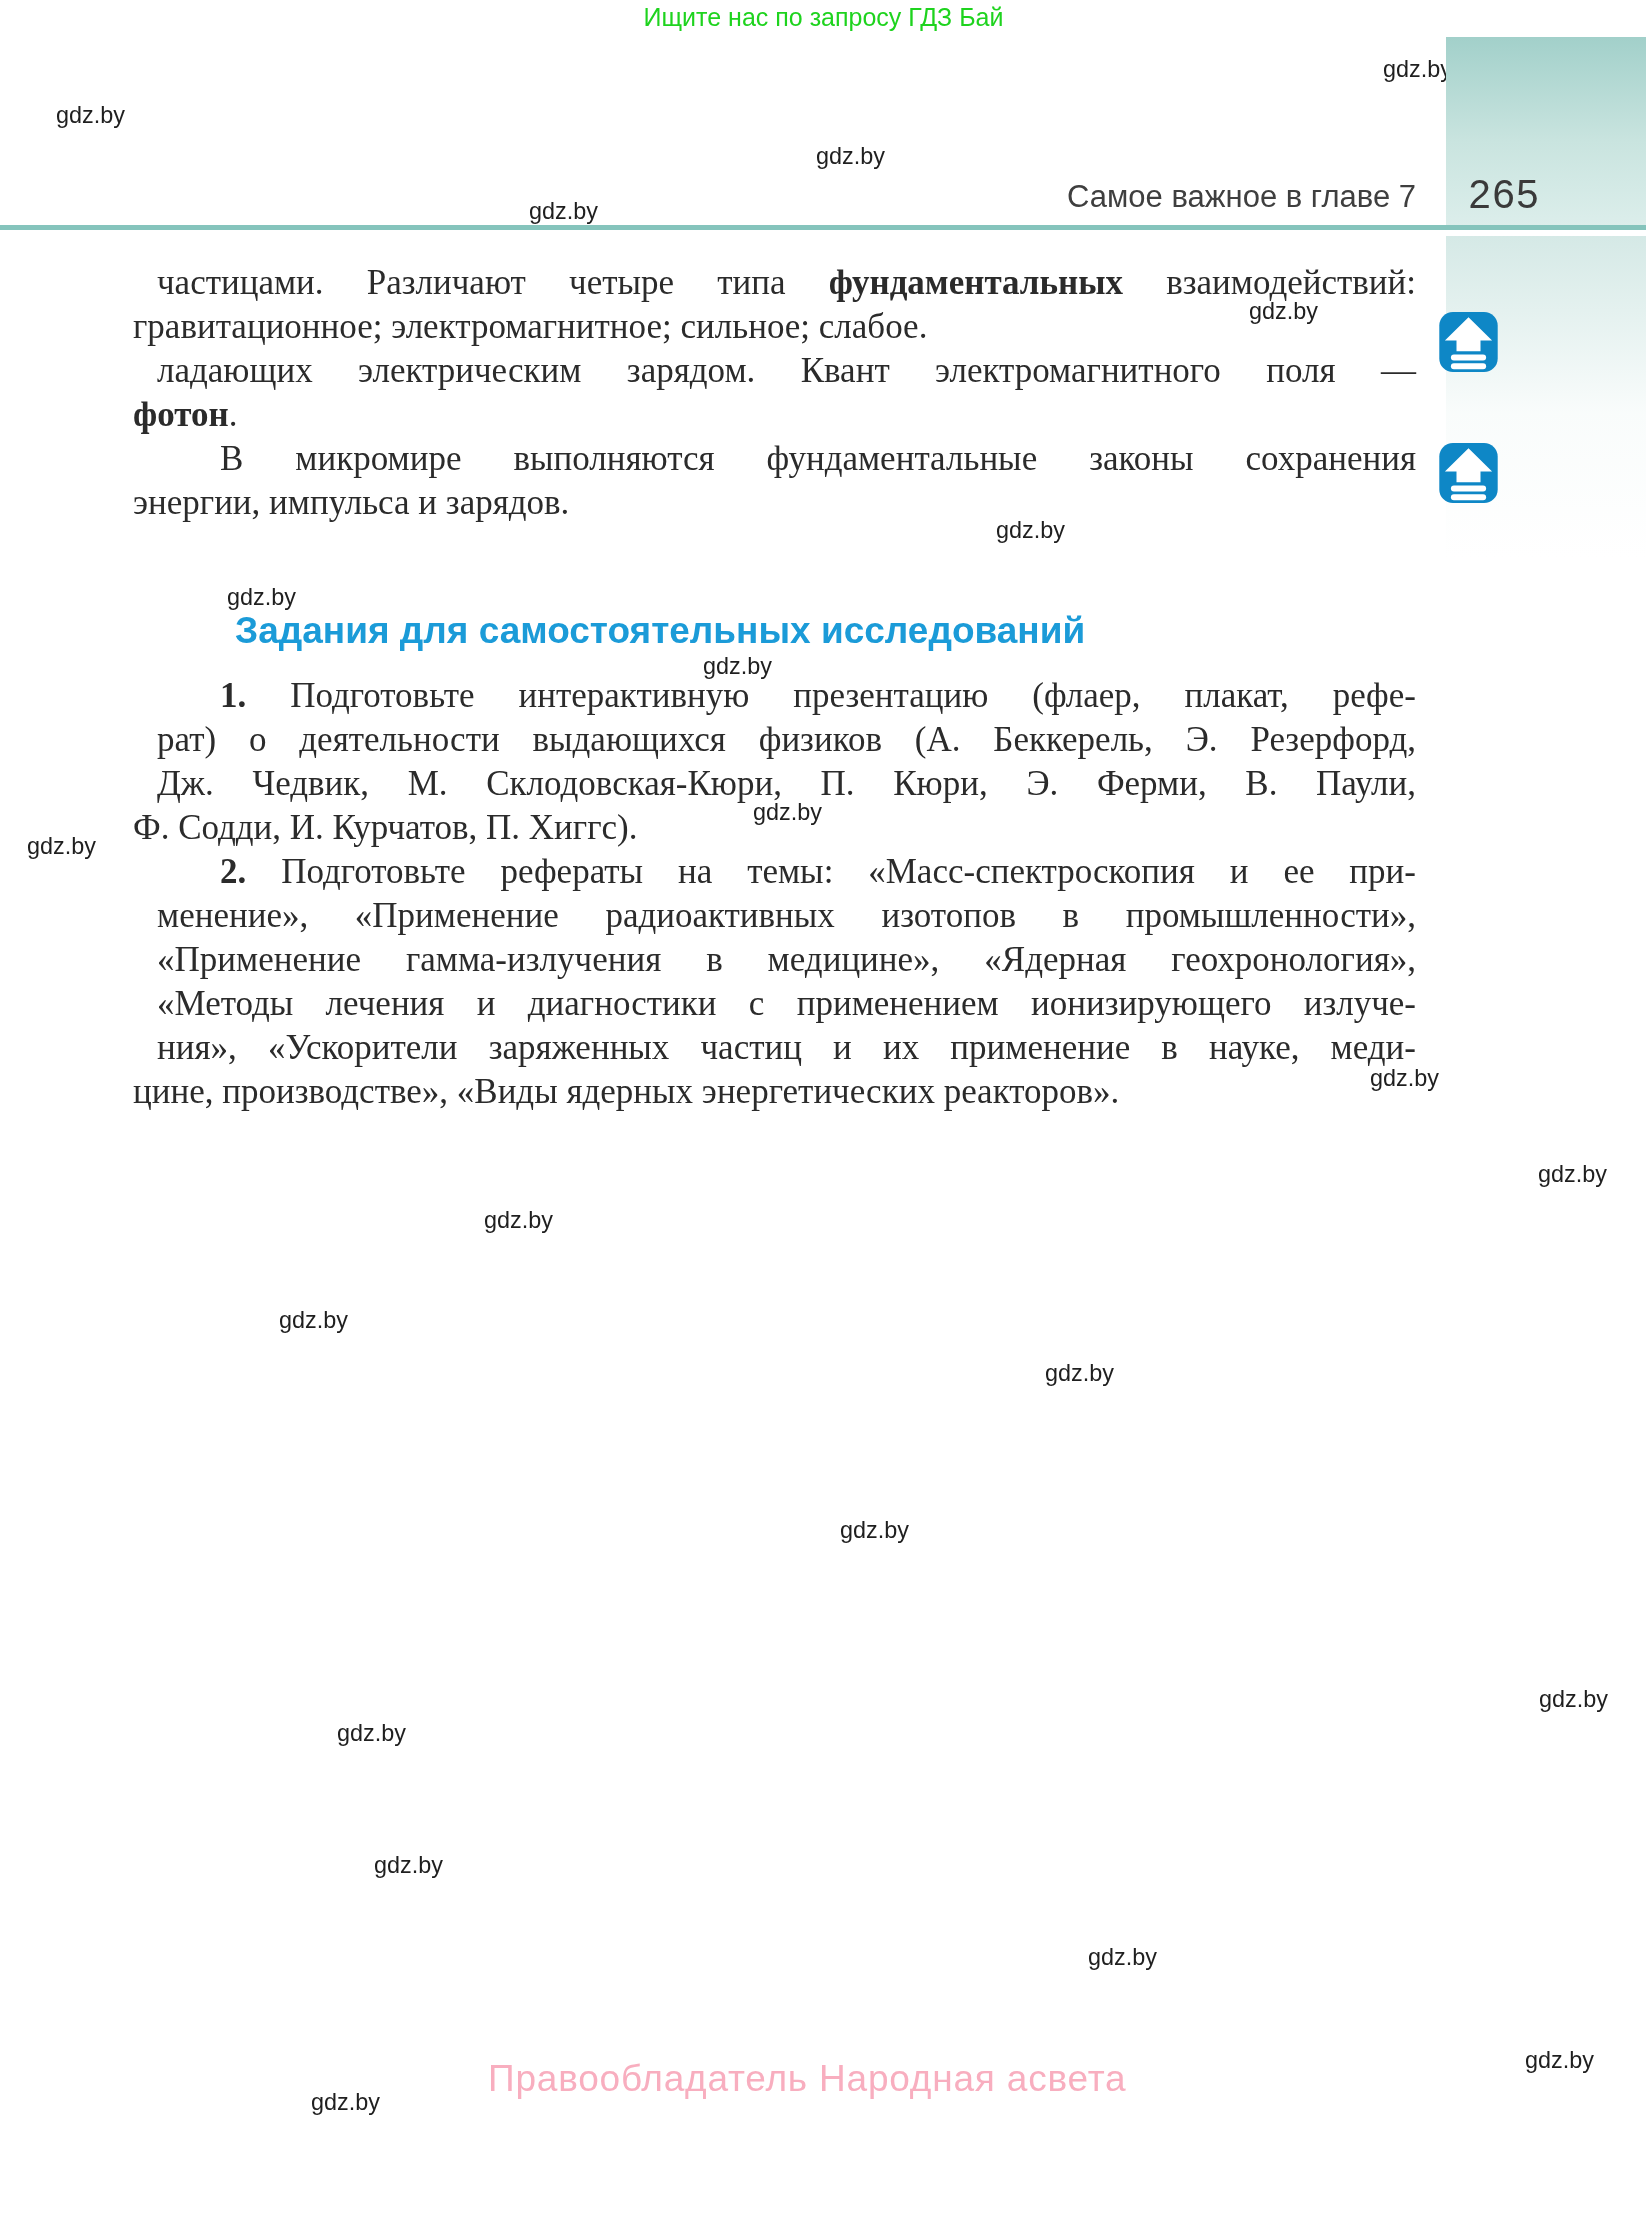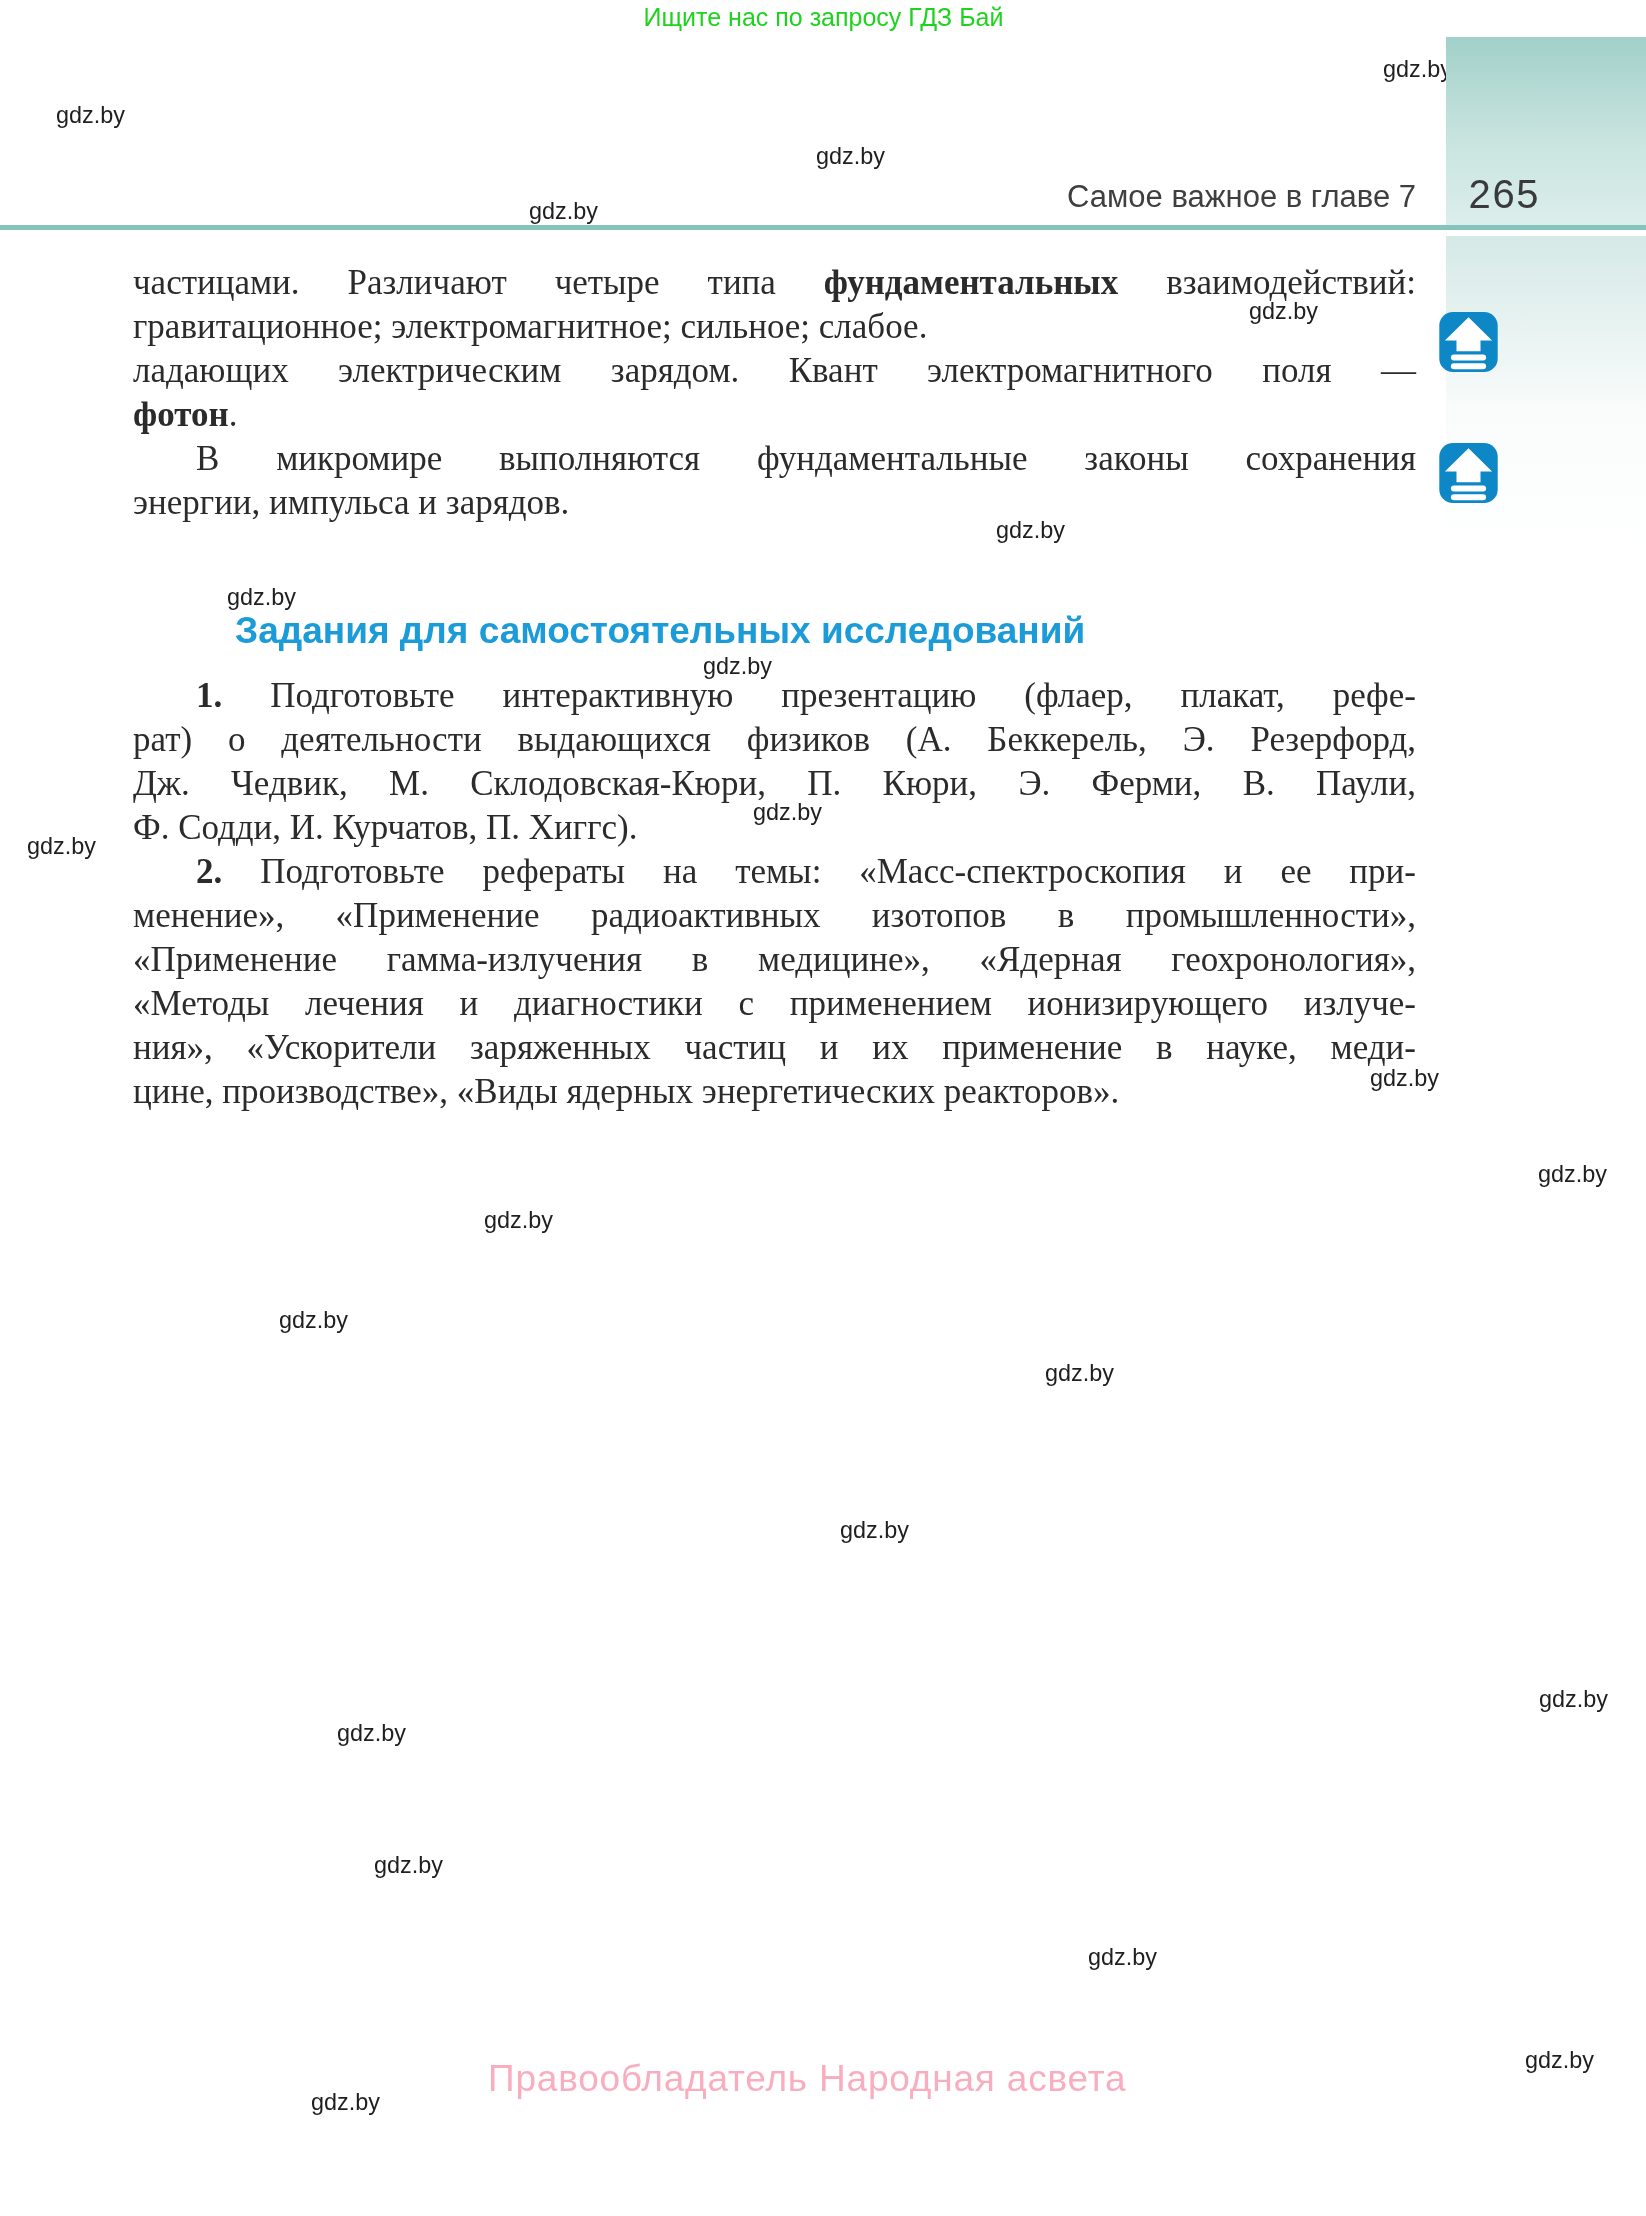--- a/index.html
+++ b/index.html
@@ -54,21 +54,21 @@
   .app-icon.one{top:312px;}
   .app-icon.two{top:443px;}
   
   .textblock{
     position:absolute;left:133px;width:1283px;
     font-size:35px;line-height:44px;color:#2b2b2b;
   }
   #body-lines{top:261px;}
   #task-lines{top:674px;}
   .tline{height:44px;}
-  .tline.just{text-align:justify;text-align-last:justify;}
+  .tline.just{text-align:justify;text-align-last:justify;margin-left:24px;}
   .tline.indent{padding-left:63px;}
   .tline .b{font-weight:bold;}
   
   .section-heading{
     position:absolute;left:197px;top:610px;
     font-family:"Liberation Sans", sans-serif;
     font-weight:bold;font-size:37px;line-height:42px;
     color:#1b9bd8;white-space:nowrap;margin-left:38px;
   }
   

